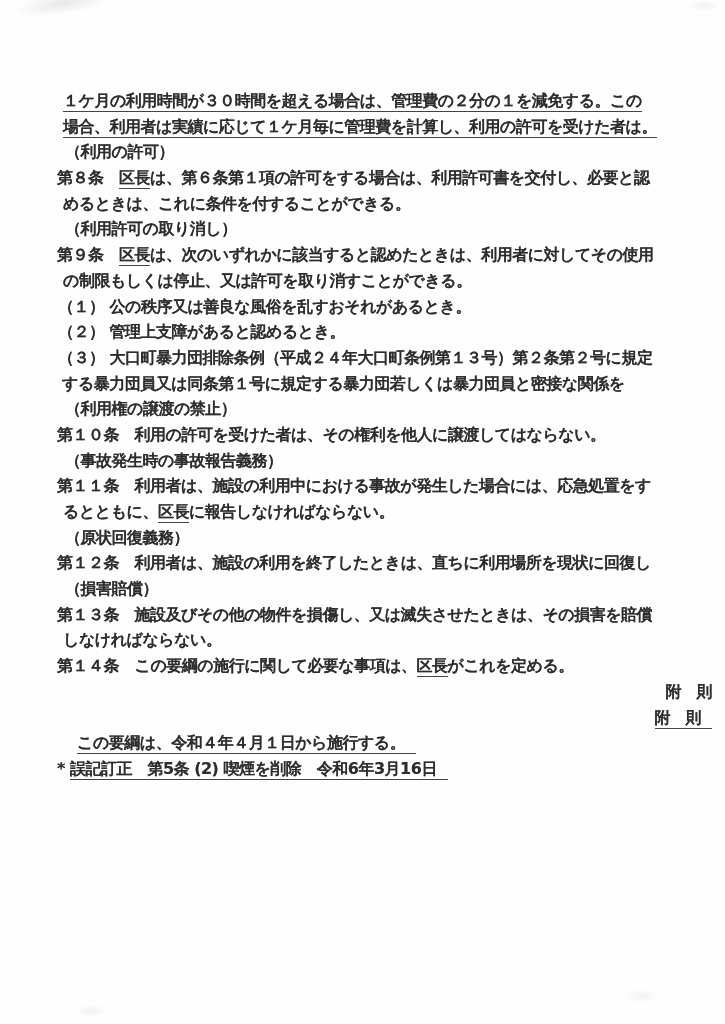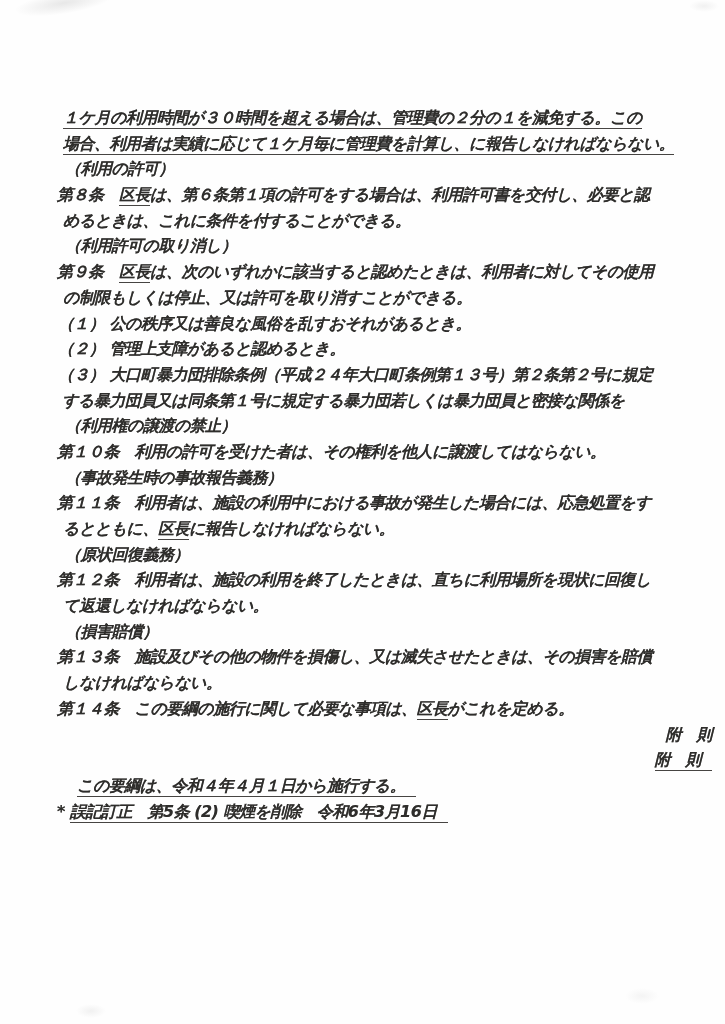--- a/index.html
+++ b/index.html
@@ -33,28 +33,27 @@
     left: 76px; bottom: 6px; width: 30px; height: 14px;
     background: radial-gradient(ellipse at center, rgba(160,160,160,0.14), rgba(160,160,160,0) 70%);
   }
   .s-br {
     right: 66px; bottom: 20px; width: 34px; height: 16px;
     background: radial-gradient(ellipse at center, rgba(170,170,170,0.12), rgba(170,170,170,0) 70%);
   }
   .doc {
     position: absolute;
     left: 57px;
-    top: 105px;
+    top: 88px;
     width: 655px;
     color: #2e2d2b;
     font-size: 16px;
     font-weight: 600;
     letter-spacing: -0.5px;
     text-shadow: 0 0 0.6px rgba(46,45,43,0.55);
-    font-style: italic;
   }
   .ln {
     height: 25.7px;
     line-height: 25.7px;
     white-space: nowrap;
   }
   
   .ln.art    { margin-left: 0; }
   .ln.cont   { margin-left: 6px; }
   .ln.head   { margin-left: 8px; }
@@ -74,39 +73,38 @@
 </head>
 <body>
 
 <div class="page">
   <div class="smudge s-tl"></div>
   <div class="smudge s-tr"></div>
   <div class="smudge s-bl"></div>
   <div class="smudge s-br"></div>
   <div class="doc" id="doc">
       <div class="ln cont"><span class="u">１ケ月の利用時間が３０時間を超える場合は、管理費の２分の１を減免する。この</span></div>
-      <div class="ln cont"><span class="u">場合、利用者は実績に応じて１ケ月毎に管理費を計算し、に報告しなければならない。</span></div>
+      <div class="ln cont"><span class="u">場合、利用者は実績に応じて１ケ月毎に管理費を計算し、利用の許可を受けた者は。</span></div>
       <div class="ln head"><span>（利用の許可）</span></div>
       <div class="ln art"><span>第８条　</span><span class="u">区長</span><span>は、第６条第１項の許可をする場合は、利用許可書を交付し、必要と認</span></div>
       <div class="ln cont"><span>めるときは、これに条件を付することができる。</span></div>
       <div class="ln head"><span>（利用許可の取り消し）</span></div>
       <div class="ln art"><span>第９条　</span><span class="u">区長</span><span>は、次のいずれかに該当すると認めたときは、利用者に対してその使用</span></div>
       <div class="ln cont"><span>の制限もしくは停止、又は許可を取り消すことができる。</span></div>
       <div class="ln item"><span>（１） 公の秩序又は善良な風俗を乱すおそれがあるとき。</span></div>
       <div class="ln item"><span>（２） 管理上支障があると認めるとき。</span></div>
       <div class="ln item"><span>（３） 大口町暴力団排除条例（平成２４年大口町条例第１３号）第２条第２号に規定</span></div>
       <div class="ln cont2"><span>する暴力団員又は同条第１号に規定する暴力団若しくは暴力団員と密接な関係を</span></div>
       <div class="ln head"><span>（利用権の譲渡の禁止）</span></div>
       <div class="ln art"><span>第１０条　利用の許可を受けた者は、その権利を他人に譲渡してはならない。</span></div>
       <div class="ln head"><span>（事故発生時の事故報告義務）</span></div>
       <div class="ln art"><span>第１１条　利用者は、施設の利用中における事故が発生した場合には、応急処置をす</span></div>
       <div class="ln cont"><span>るとともに、</span><span class="u">区長</span><span>に報告しなければならない。</span></div>
       <div class="ln head"><span>（原状回復義務）</span></div>
       <div class="ln art"><span>第１２条　利用者は、施設の利用を終了したときは、直ちに利用場所を現状に回復し</span></div>
-      <div class="ln cont"><span>て返還しなければならない。</span></div>
       <div class="ln head"><span>（損害賠償）</span></div>
       <div class="ln art"><span>第１３条　施設及びその他の物件を損傷し、又は滅失させたときは、その損害を賠償</span></div>
       <div class="ln cont"><span>しなければならない。</span></div>
       <div class="ln art"><span>第１４条　この要綱の施行に関して必要な事項は、</span><span class="u">区長</span><span>がこれを定める。</span></div>
       <div class="ln fusoku"><span>附　則</span></div>
       <div class="ln fusoku"><span class="u ext">附　則</span></div>
       <div class="ln kou"><span class="u ext">この要綱は、令和４年４月１日から施行する。</span></div>
       <div class="ln art"><span>* </span><span class="u ext">誤記訂正　第5条 (2) 喫煙を削除　令和6年3月16日</span></div>
     </div>
 </div>

